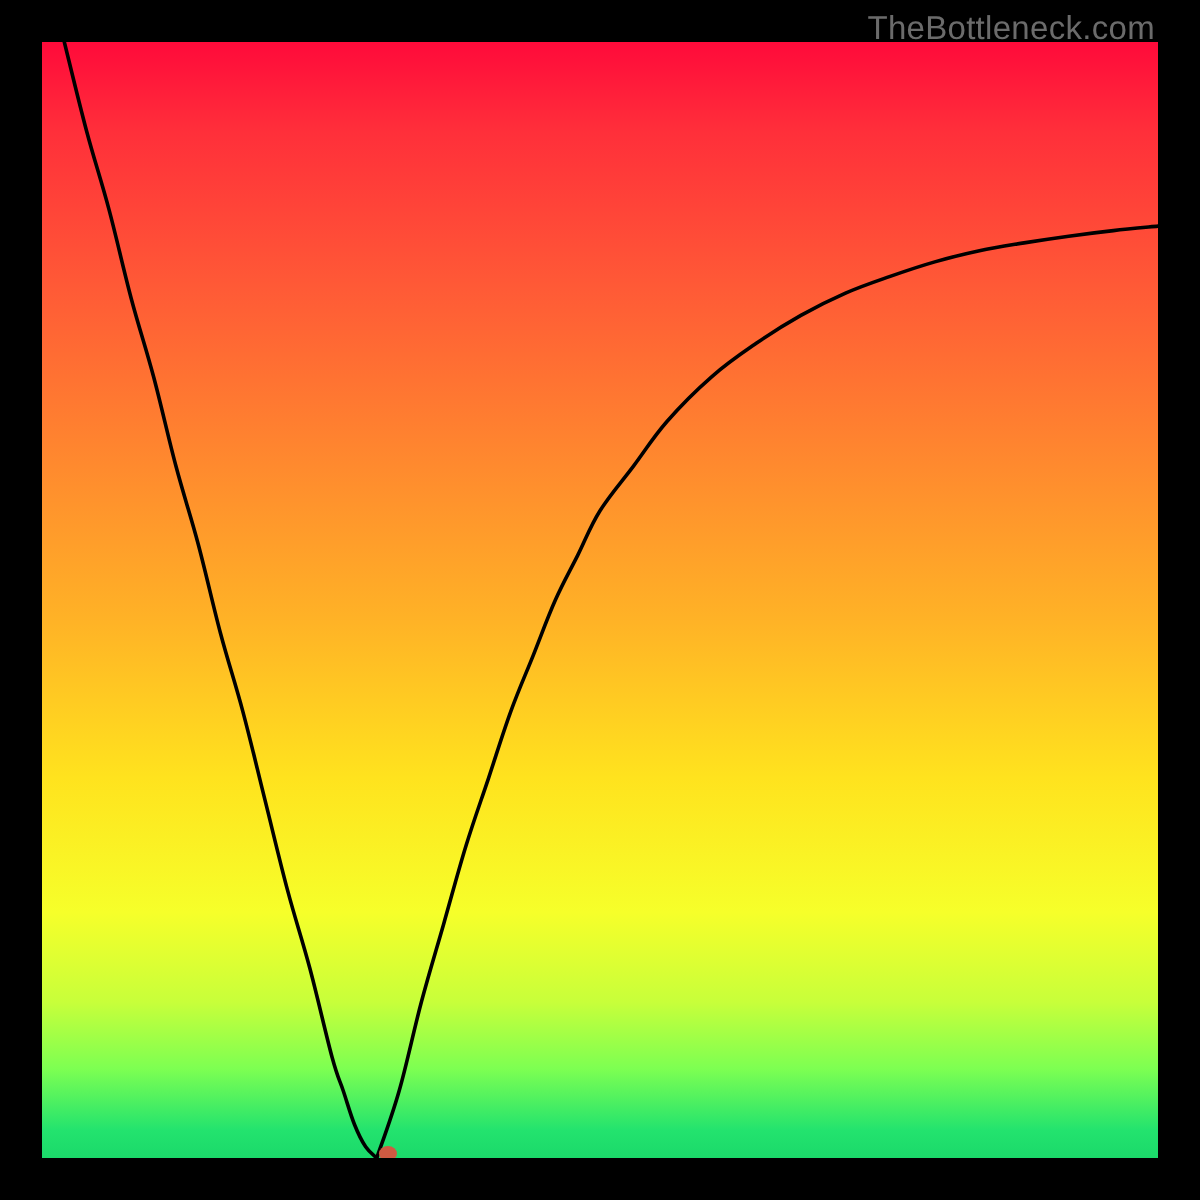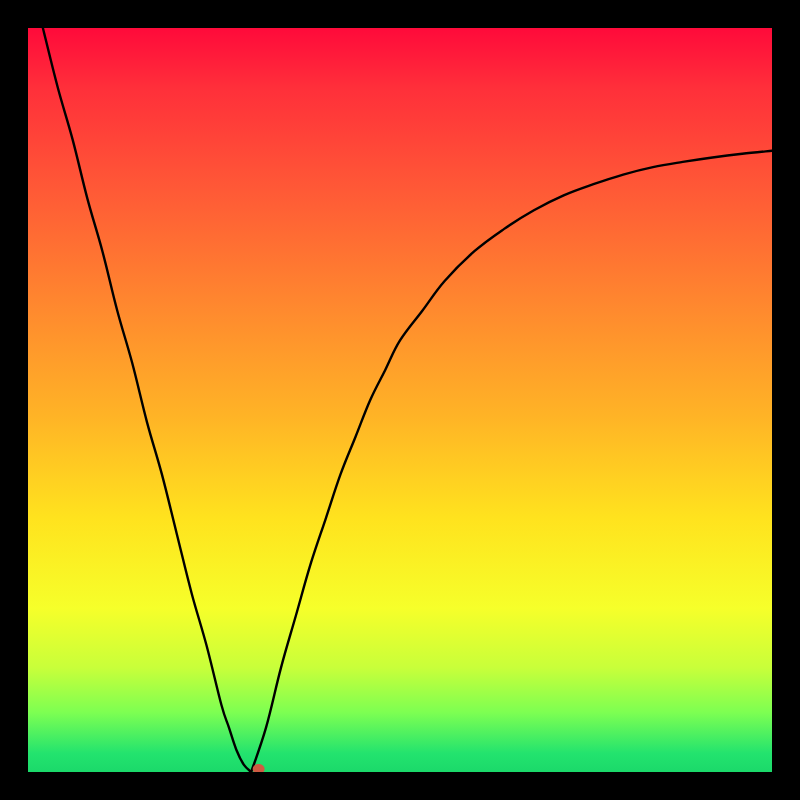--- a/index.html
+++ b/index.html
@@ -60,13 +60,14 @@
 <body>
 
 <div class="frame">
   <div class="plot-area">
     <svg class="curve" viewBox="0 0 744 744" preserveAspectRatio="none">
       <path id="left-path" fill="none" stroke="#000000" stroke-width="2.4" stroke-linecap="round" stroke-linejoin="round" d="M 14.88 0.00 C 17.56 10.71, 24.40 39.43, 29.76 59.52 C 35.12 79.61, 39.28 91.51, 44.64 111.60 C 50.00 131.69, 54.16 151.03, 59.52 171.12 C 64.88 191.21, 69.04 203.11, 74.40 223.20 C 79.76 243.29, 83.92 262.63, 89.28 282.72 C 94.64 302.81, 98.80 314.71, 104.16 334.80 C 109.52 354.89, 113.68 374.23, 119.04 394.32 C 124.40 414.41, 128.56 426.31, 133.92 446.40 C 139.28 466.49, 143.44 484.49, 148.80 505.92 C 154.16 527.35, 158.32 545.35, 163.68 565.44 C 169.04 585.53, 173.20 597.43, 178.56 617.52 C 183.92 637.61, 189.42 662.31, 193.44 677.04 C 197.46 691.77, 198.20 691.32, 200.88 699.36 C 203.56 707.40, 205.64 714.98, 208.32 721.68 C 211.00 728.38, 213.08 732.54, 215.76 736.56 C 218.44 740.58, 221.86 742.66, 223.20 744.00"></path>
       <path id="right-path" fill="none" stroke="#000000" stroke-width="2.4" stroke-linecap="round" stroke-linejoin="round" d="M 223.20 744.00 C 225.88 735.96, 232.72 718.11, 238.08 699.36 C 243.44 680.61, 247.60 659.93, 252.96 639.84 C 258.32 619.75, 262.48 606.51, 267.84 587.76 C 273.20 569.01, 277.36 553.09, 282.72 535.68 C 288.08 518.27, 292.24 507.11, 297.60 491.04 C 302.96 474.97, 307.12 461.13, 312.48 446.40 C 317.84 431.67, 322.00 422.59, 327.36 409.20 C 332.72 395.81, 336.88 384.05, 342.24 372.00 C 347.60 359.95, 351.76 352.95, 357.12 342.24 C 362.48 331.53, 365.30 323.19, 372.00 312.48 C 378.70 301.77, 386.28 293.43, 394.32 282.72 C 402.36 272.01, 407.27 263.67, 416.64 252.96 C 426.01 242.25, 435.69 232.57, 446.40 223.20 C 457.11 213.83, 465.45 208.25, 476.16 200.88 C 486.87 193.51, 495.21 188.31, 505.92 182.28 C 516.63 176.25, 524.97 172.09, 535.68 167.40 C 546.39 162.71, 554.73 159.99, 565.44 156.24 C 576.15 152.49, 584.49 149.65, 595.20 146.57 C 605.91 143.49, 614.25 141.40, 624.96 139.13 C 635.67 136.85, 644.01 135.66, 654.72 133.92 C 665.43 132.18, 673.77 130.93, 684.48 129.46 C 695.19 127.98, 703.53 126.94, 714.24 125.74 C 724.95 124.53, 738.64 123.30, 744.00 122.76"></path>
       <ellipse id="marker-dot" class="dot" rx="6" ry="5" cx="230.64" cy="741.00" fill="#cf5a42"></ellipse>
     </svg>
   </div>
+  <div class="watermark">TheBottleneck.com</div>
 </div>
 
 </body></html>

